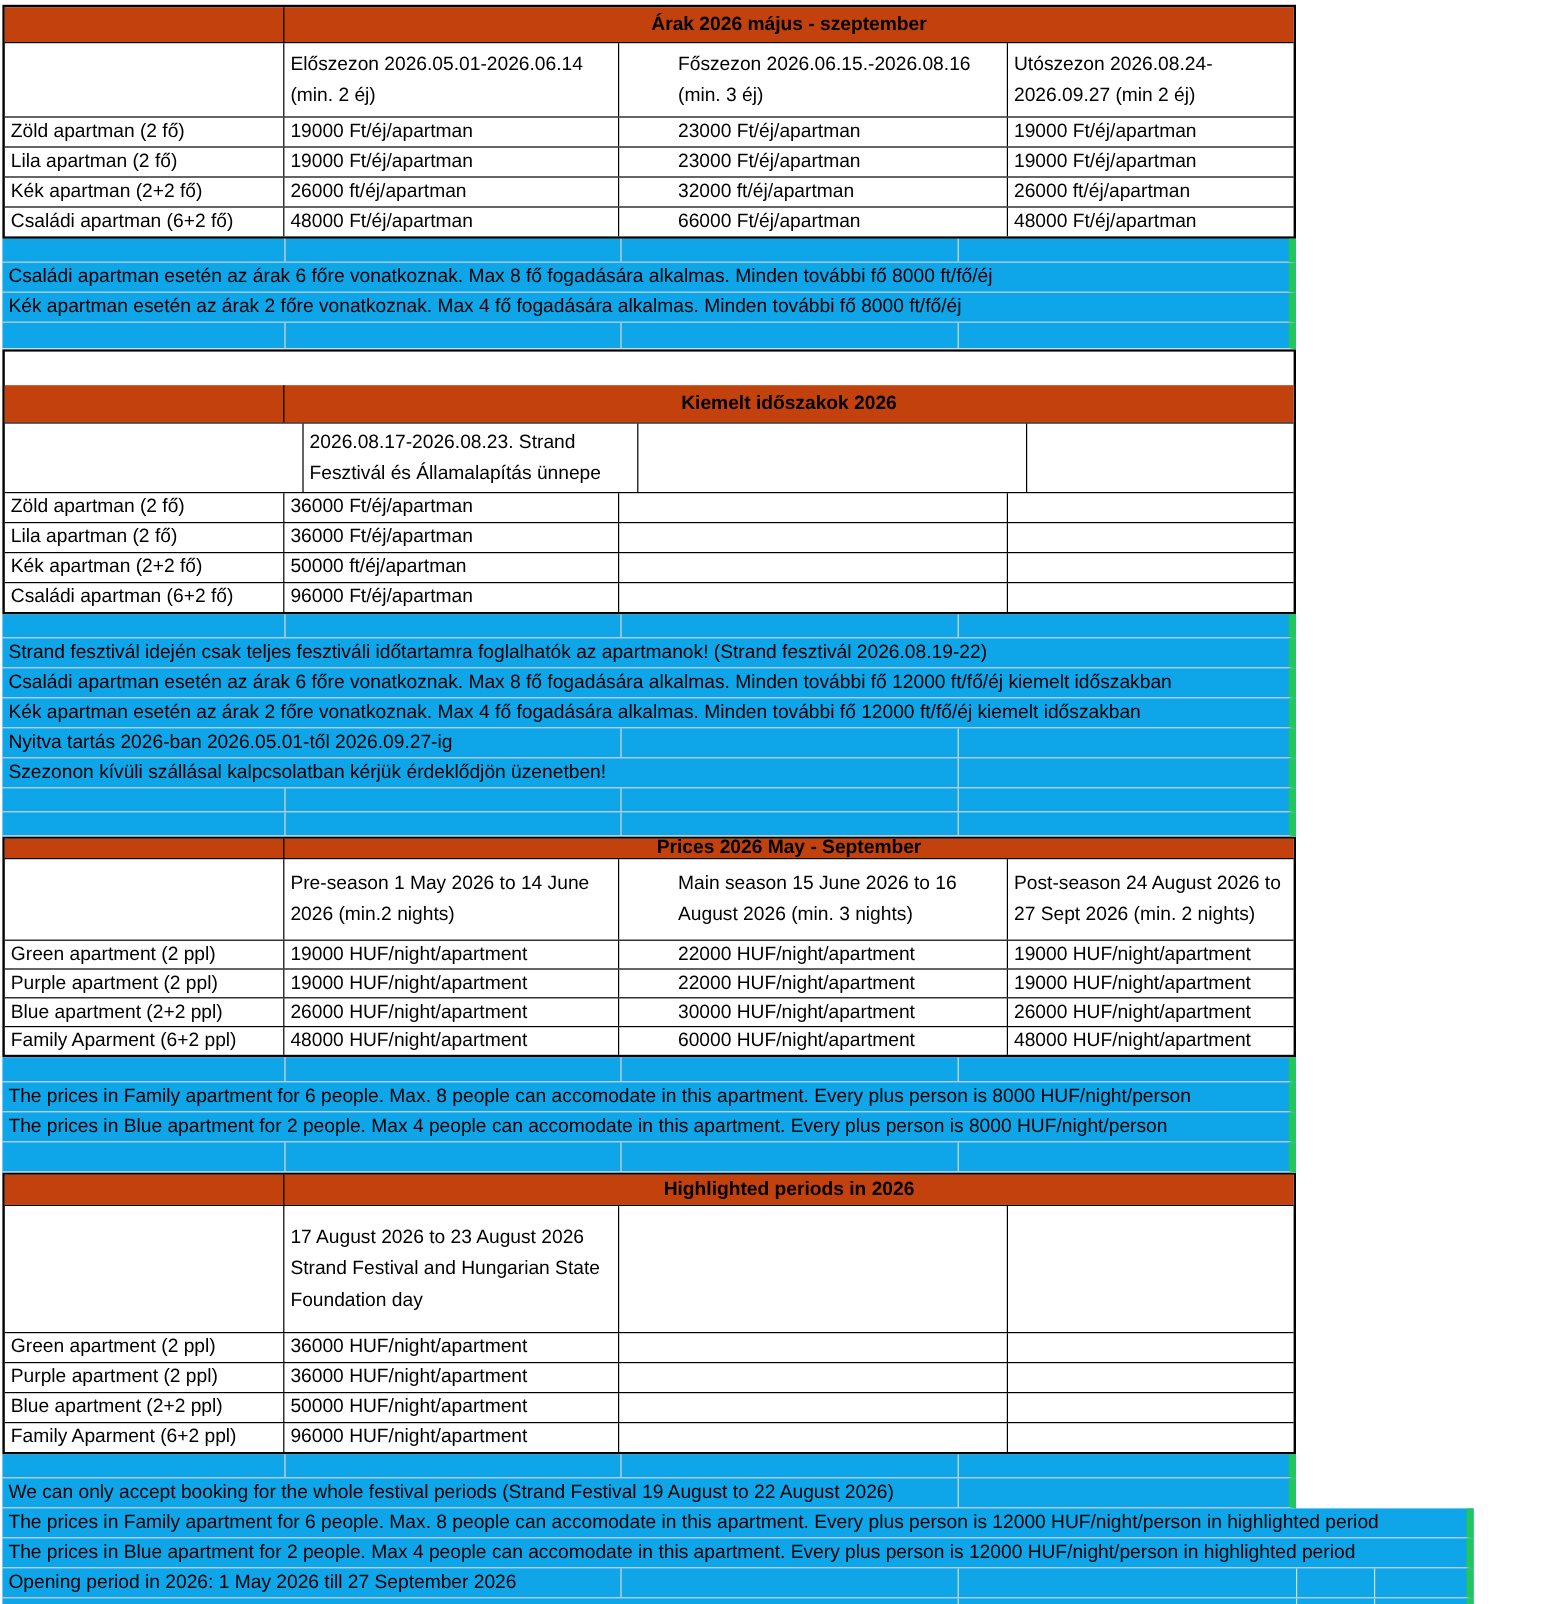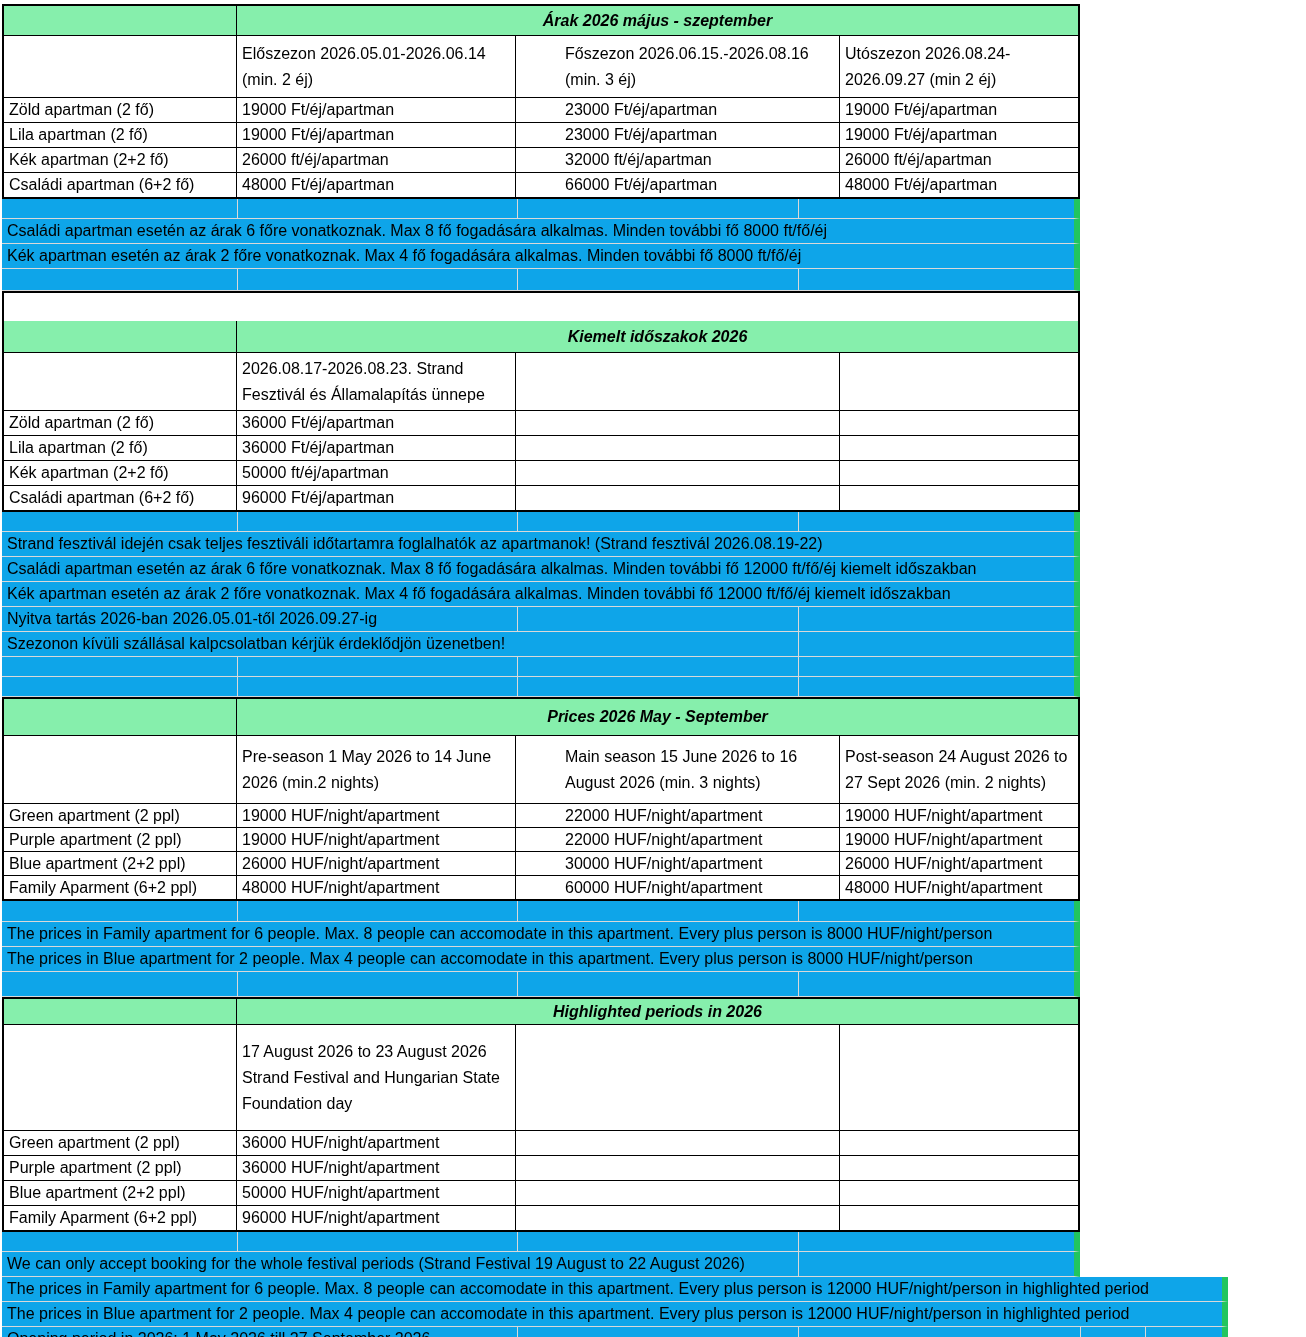--- a/index.html
+++ b/index.html
@@ -14,27 +14,27 @@
   
   .xt { width: 1078px; border: 2px solid #000; }
   .r { display: flex; width: 100%; }
   .r + .r { border-top: 1px solid #000; }
   .cell { border-right: 1px solid #000; display: flex; align-items: center; padding: 0 5px; overflow: hidden; }
   .cell:last-child { border-right: none; }
   .ca { width: 233px; flex: none; }
   .cb { width: 279px; flex: none; }
   .cc { width: 280px; flex: none; margin-left: 44px; }
   .cd { flex: 1; }
-  .blue { background: #86efac; font-style: italic; }
+  .blue { background: #c2410c; }
   .blue .cell { align-items: center; }
   .title { justify-content: center; font-weight: bold; text-align: center; }
   .colhead .cell { line-height: 26px; align-items: center; }
   .datarow { height: 25px; }
-  .r.h29 { height: 29px; } .r.h31 { height: 31px; margin-top: 28px; } .r.h32 { height: 36px; } .r.h33 { height: 25px; }
-  .r.h62 { height: 62px; } .r.h58 { height: 58px; } .r.h68 { height: 68px; } .r.h106 { height: 106px; }
+  .r.h29 { height: 29px; } .r.h31 { height: 31px; margin-top: 28px; } .r.h32 { height: 16px; } .r.h33 { height: 25px; }
+  .r.h62 { height: 62px; } .r.h58 { height: 58px; padding-left: 16px; } .r.h68 { height: 68px; } .r.h106 { height: 106px; }
   .r.h24 { height: 24px; }
 
   
   .spacer, .note, .bnote {
     position: relative; width: 1078px;
     border-bottom: 1px solid #D9D9D9; border-right: 6px solid #22c55e;
     background: #0ea5e9;
   }
   .spacer { height: 20px; }
   .sp22 { height: 22px; } .sp25 { height: 25px; } .sp21 { height: 21px; }

